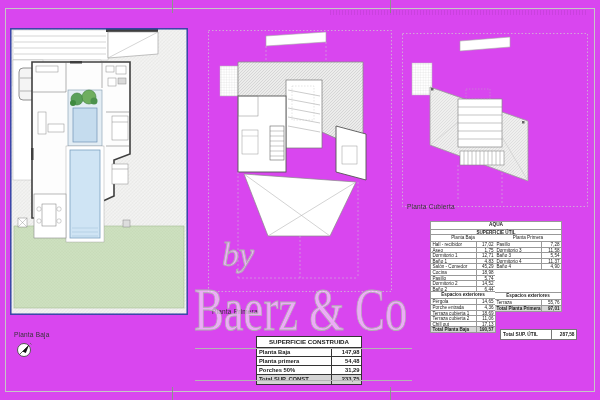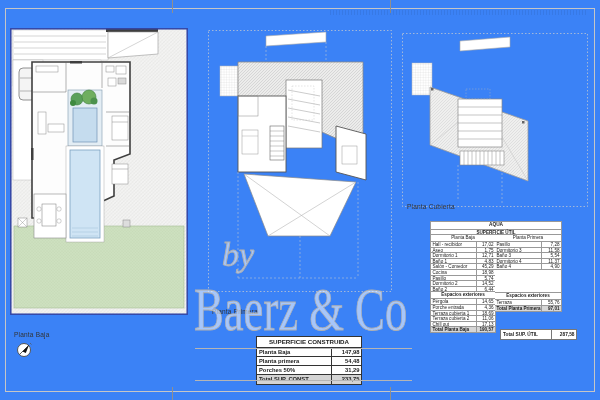--- a/index.html
+++ b/index.html
@@ -1,16 +1,16 @@
 <!DOCTYPE html>
 <html><head>
 <meta charset="utf-8">
 <style>
   html,body{margin:0;padding:0;background:#fff;}
-  .sheet{position:relative;width:600px;height:400px;background:#3b82f6;overflow:hidden;
+  .sheet{position:relative;width:600px;height:400px;background:#d946ef;overflow:hidden;
          font-family:"Liberation Sans",sans-serif;color:#222;}
   .abs{position:absolute;}
   
   .page-border{left:5px;top:8px;width:588px;height:382px;border:1px solid #c6c6c6;}
   .fold-tick{width:1px;background:#8f8f8f;}
   .top-strip{left:330px;top:10px;width:258px;height:5px;
     background:repeating-linear-gradient(90deg,rgba(0,0,0,0.07) 0 1px,transparent 1px 3px);}
   
   .plan-label{font-size:6.5px;color:#333;letter-spacing:0.2px;}
   

